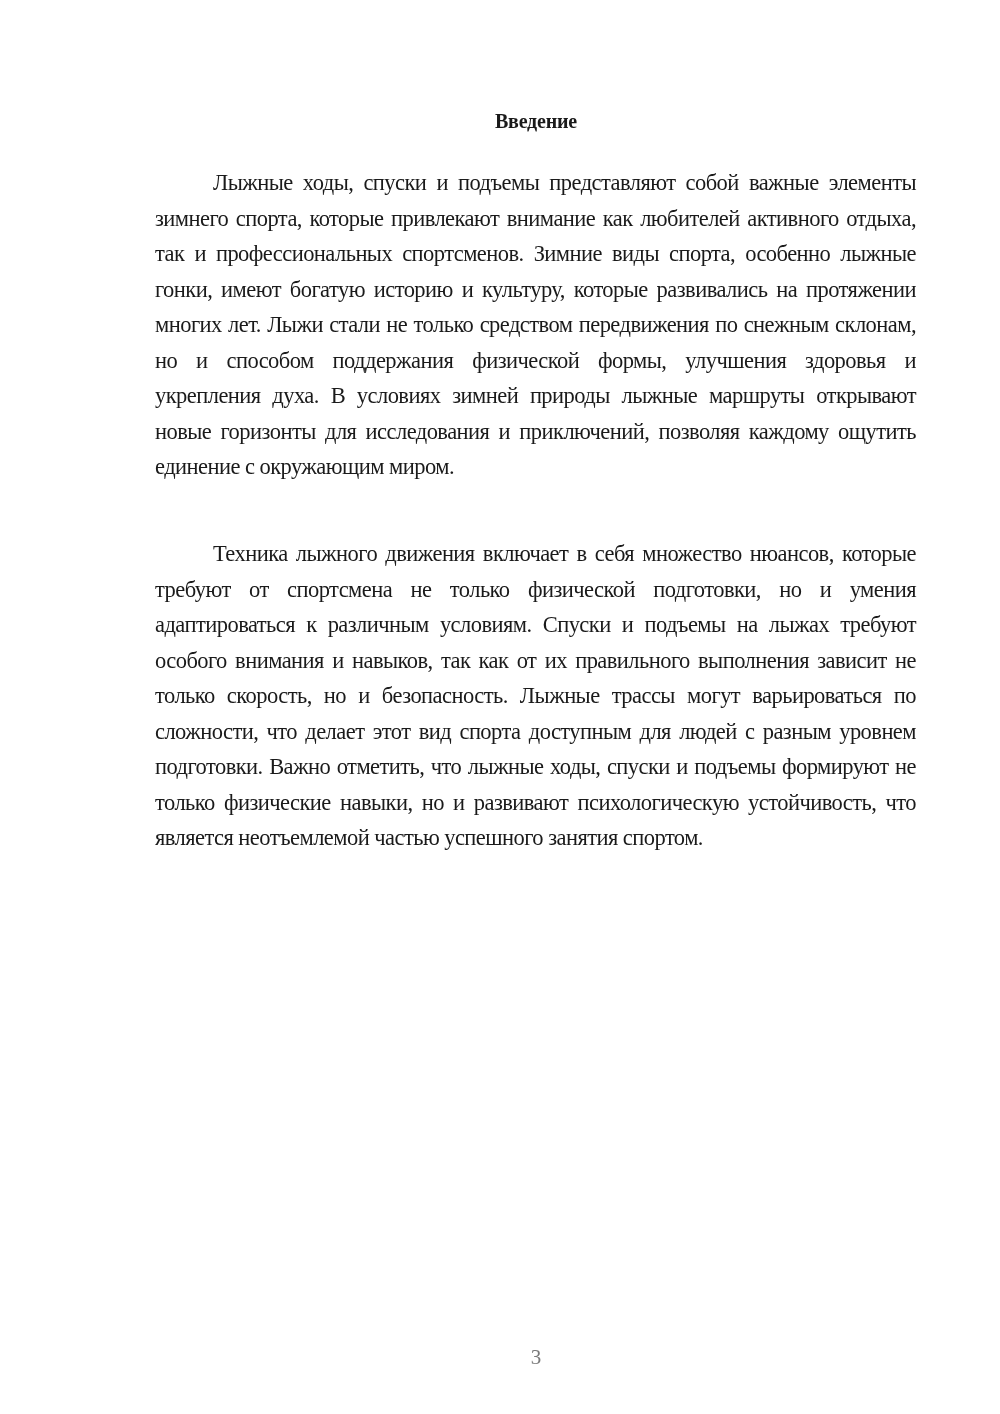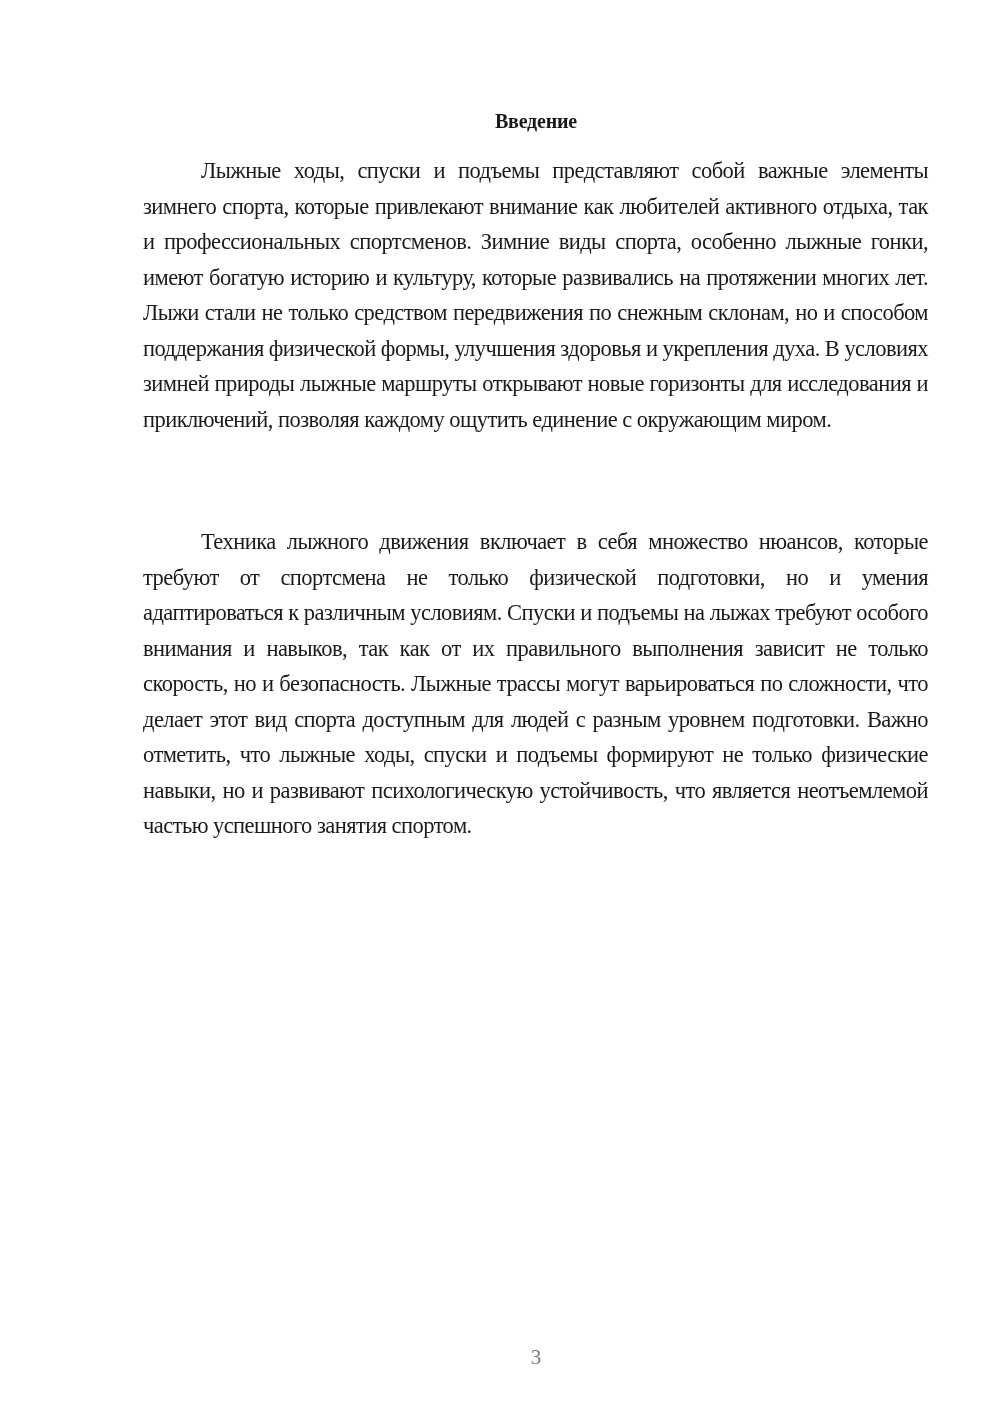--- a/index.html
+++ b/index.html
@@ -37,21 +37,21 @@
       position: absolute;
       left: 143px;
       width: 785px;
       font-size: 22.5px;
       line-height: 35.5px;
       text-align: justify;
       letter-spacing: -0.55px;
       word-spacing: 0px;
     }
     .content p {
-      margin: 0;
+      margin: 12px;
       text-indent: 58px;
     }
     .p1 { top: 143px; }
     .p2 { top: 514px; font-family: Liberation Serif, serif; }
     .page-number {
       position: absolute;
       left: 0;
       width: 1072px;
       top: 1334px;
       text-align: center;

